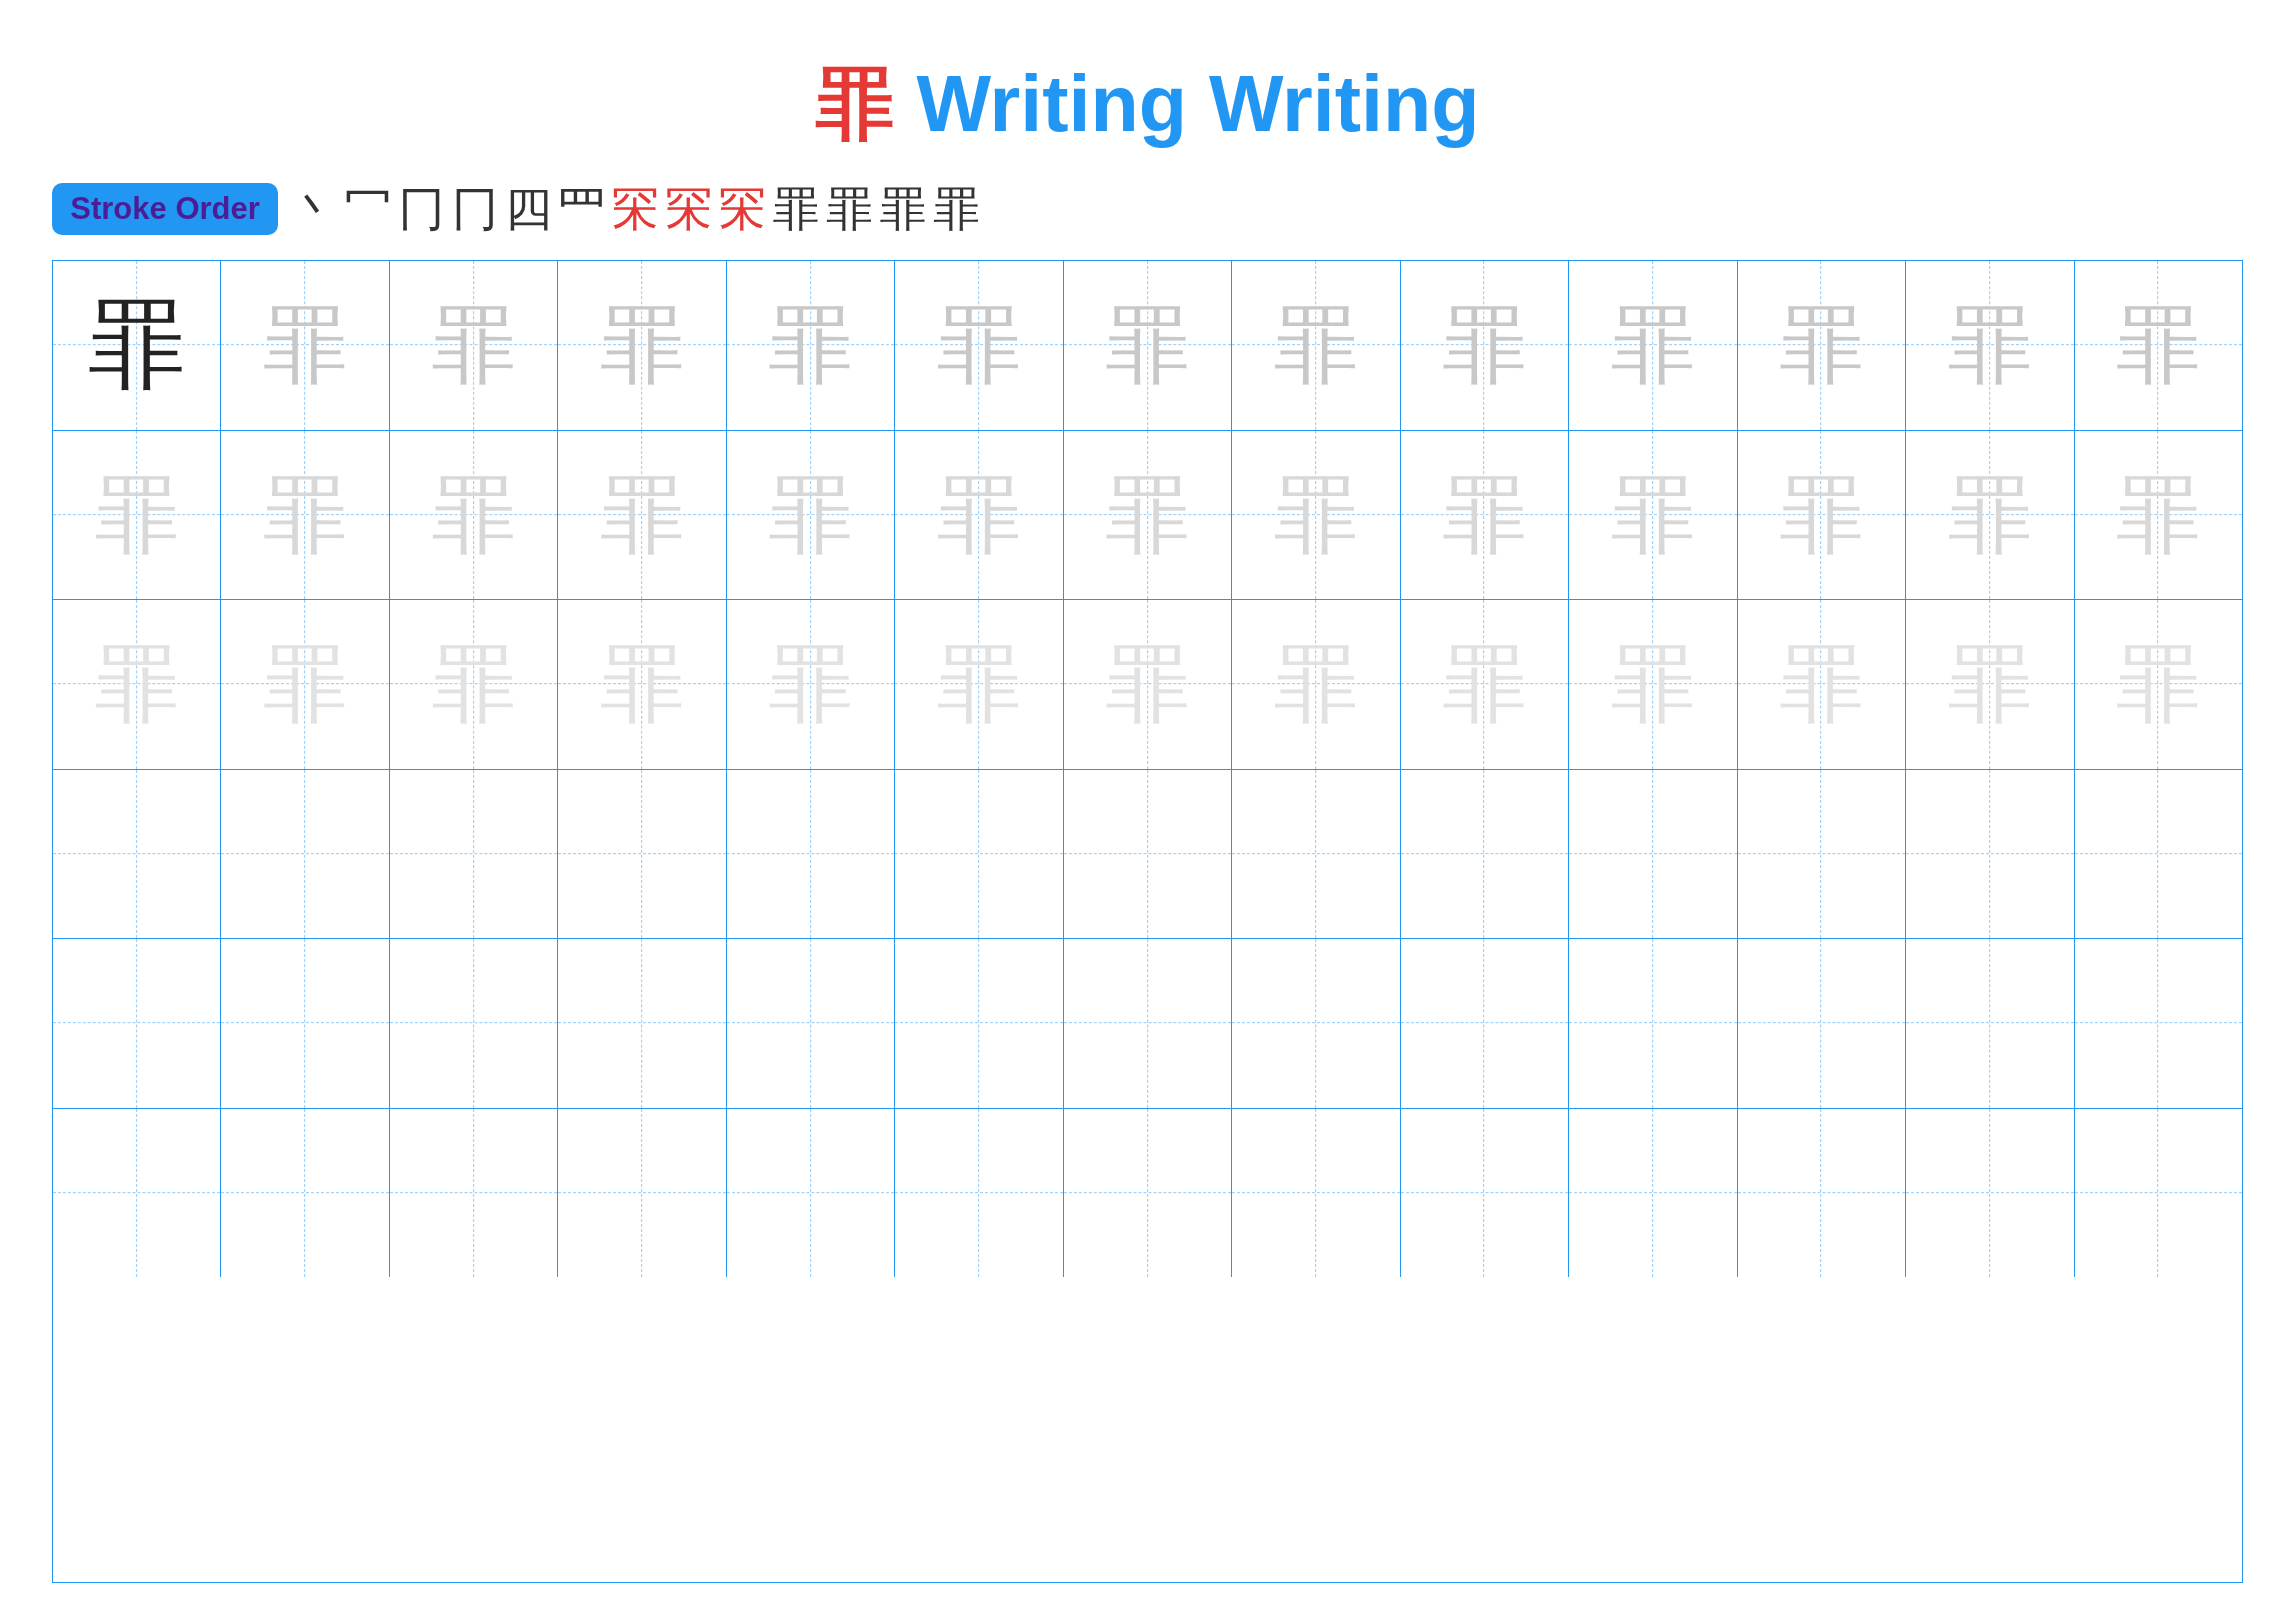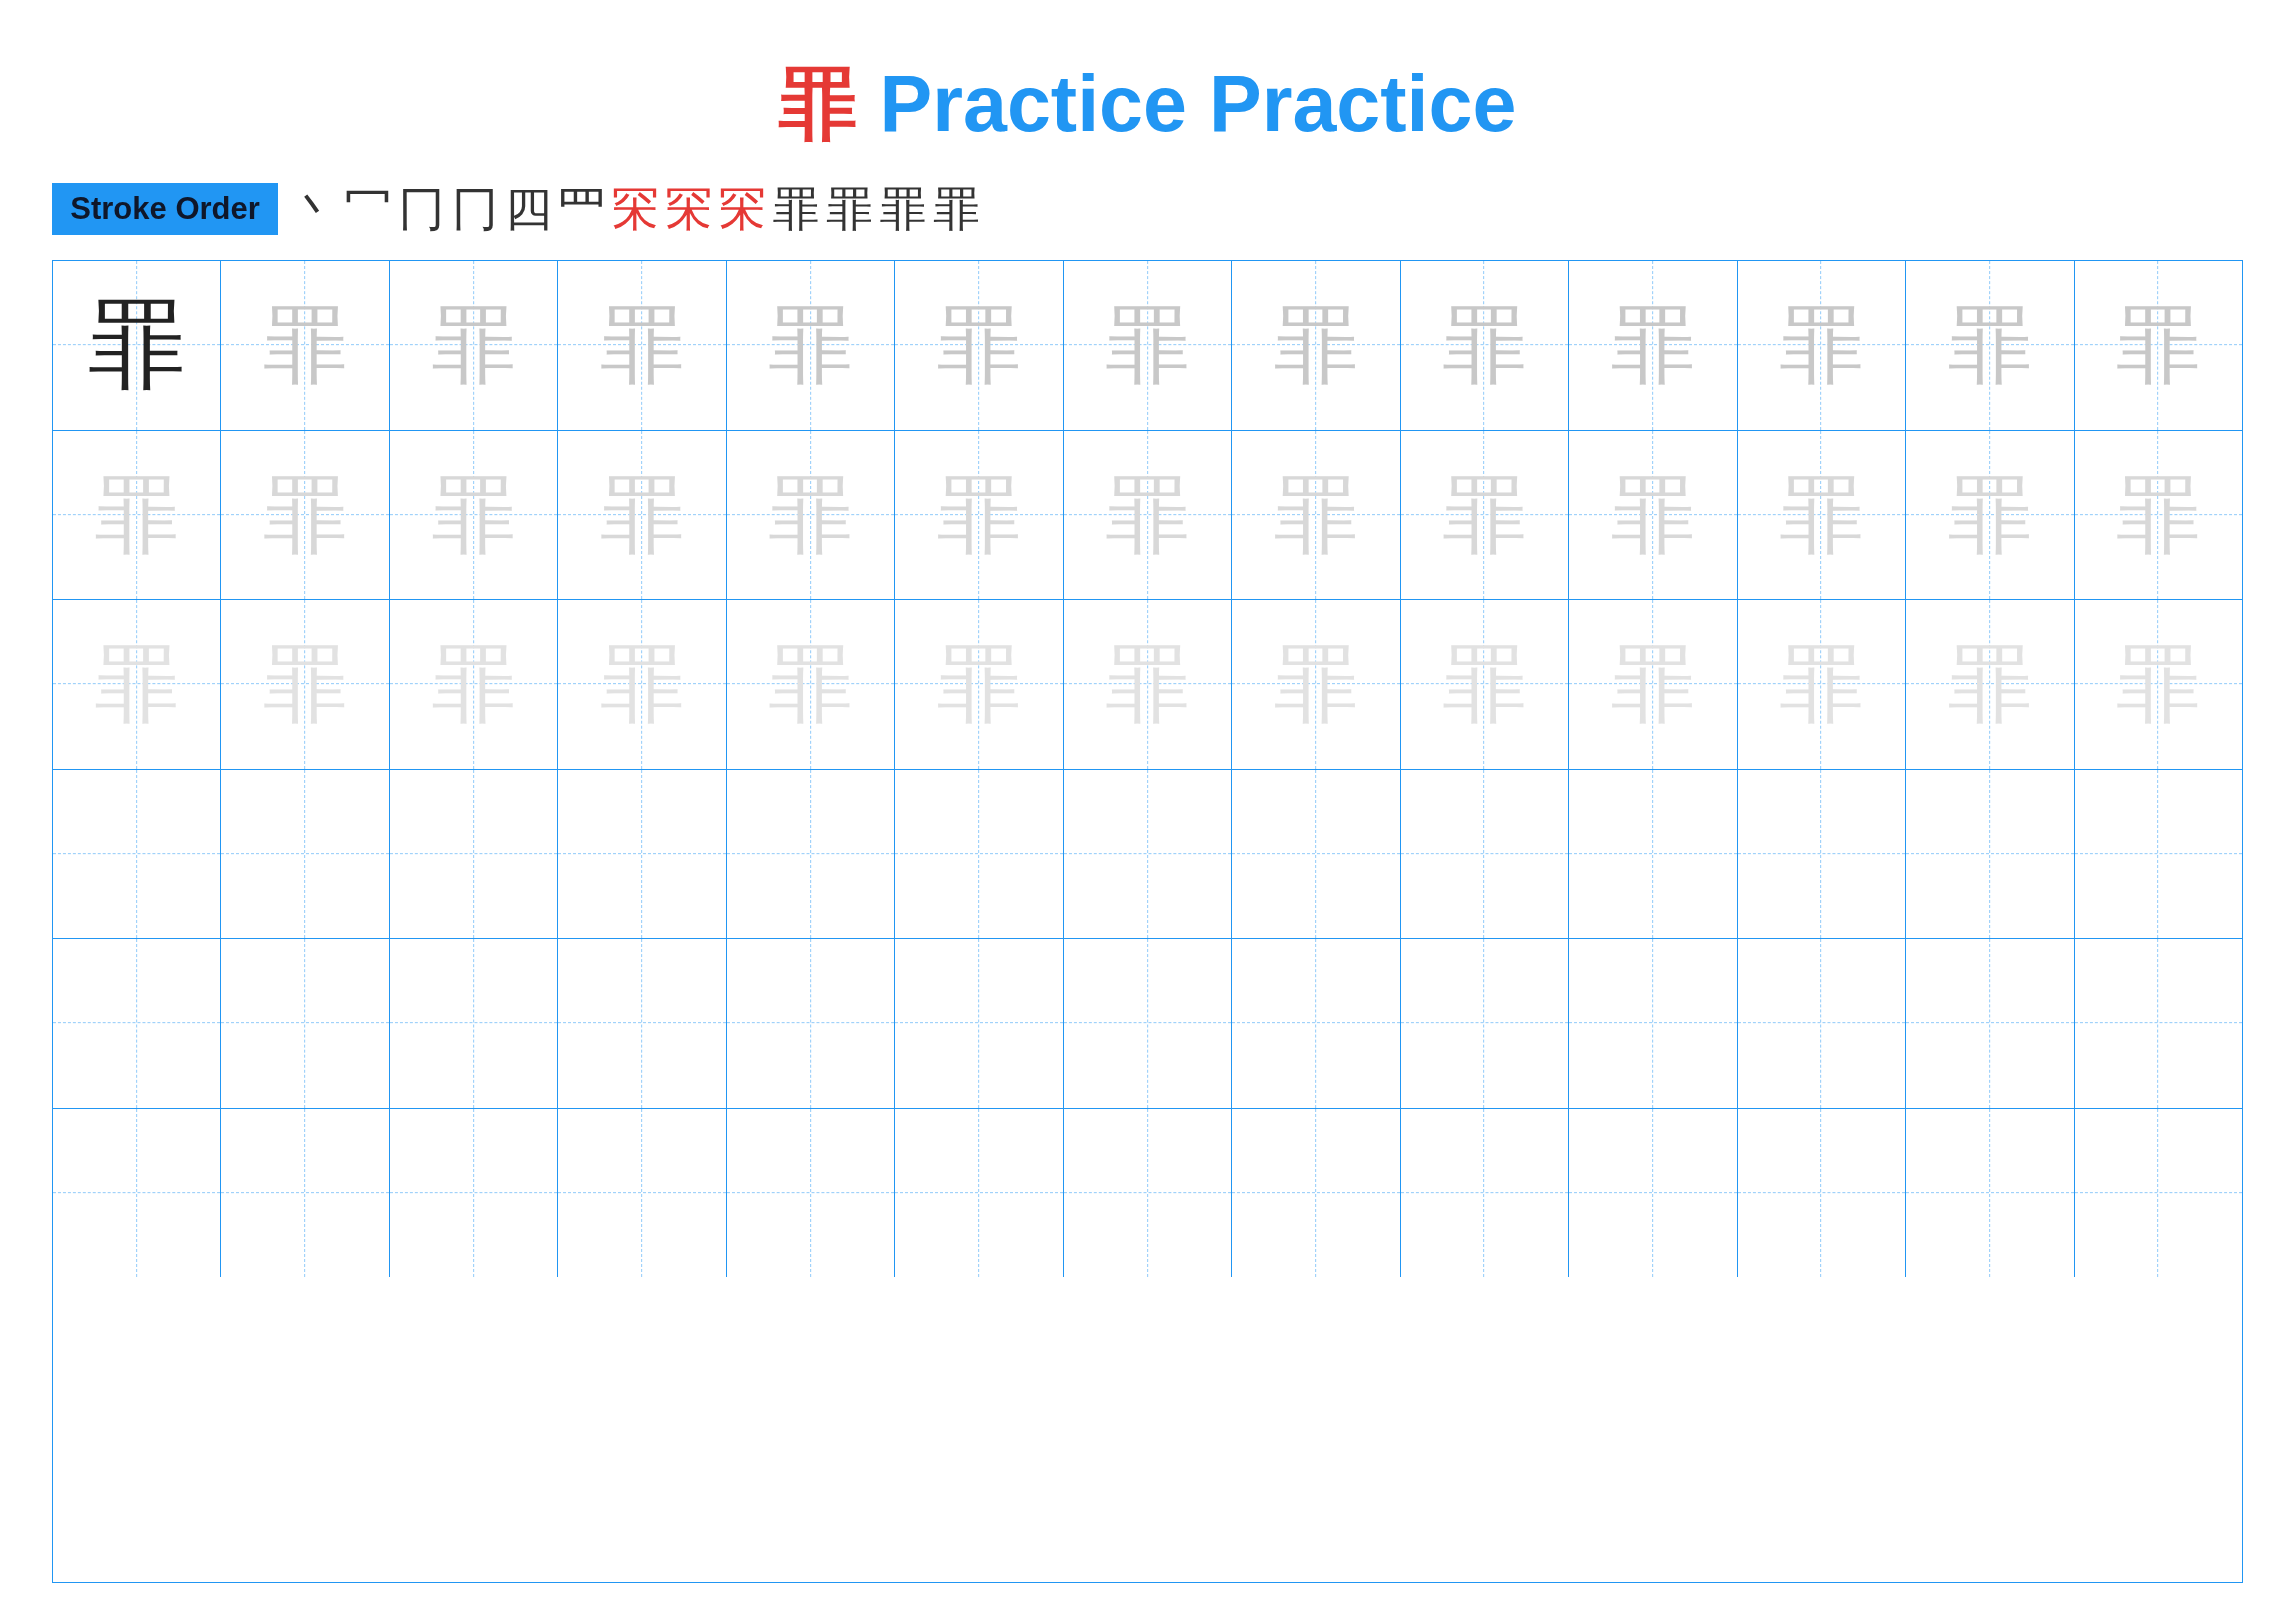--- a/index.html
+++ b/index.html
@@ -38,26 +38,26 @@
     .stroke-order-row {
       display: flex;
       align-items: center;
       width: 100%;
       margin-bottom: 19.6px;
       gap: 13px;
     }
 
     .stroke-order-badge {
       background: #2196F3;
-      color: #0f172a;
+      color: #4c1d95;
       font-family: sans-serif;
       font-size: 31px;
       font-weight: bold;
       padding: 7.9px 18.3px;
-      border-radius: 0;
+      border-radius: 10px;
       white-space: nowrap;
     }
 
     .stroke-steps {
       display: flex;
       align-items: center;
       gap: 6.5px;
       font-size: 47px;
       color: #333;
     }
@@ -189,21 +189,21 @@
     .empty-row .grid-cell {
       
     }
   </style>
 </head>
 <body>
 
 <div class="page">
 
   <div class="title">
-    <span class="char">罪</span><span> Practice Practice</span>
+    <span class="char">罪</span><span> Writing Writing</span>
   </div>
 
   <div class="stroke-order-row">
     <div class="stroke-order-badge">Stroke Order</div>
     <div class="stroke-steps">
       <span class="step">丶</span>
       <span class="step">冖</span>
       <span class="step">冂</span>
       <span class="step">冂</span>
       <span class="step">四</span>

